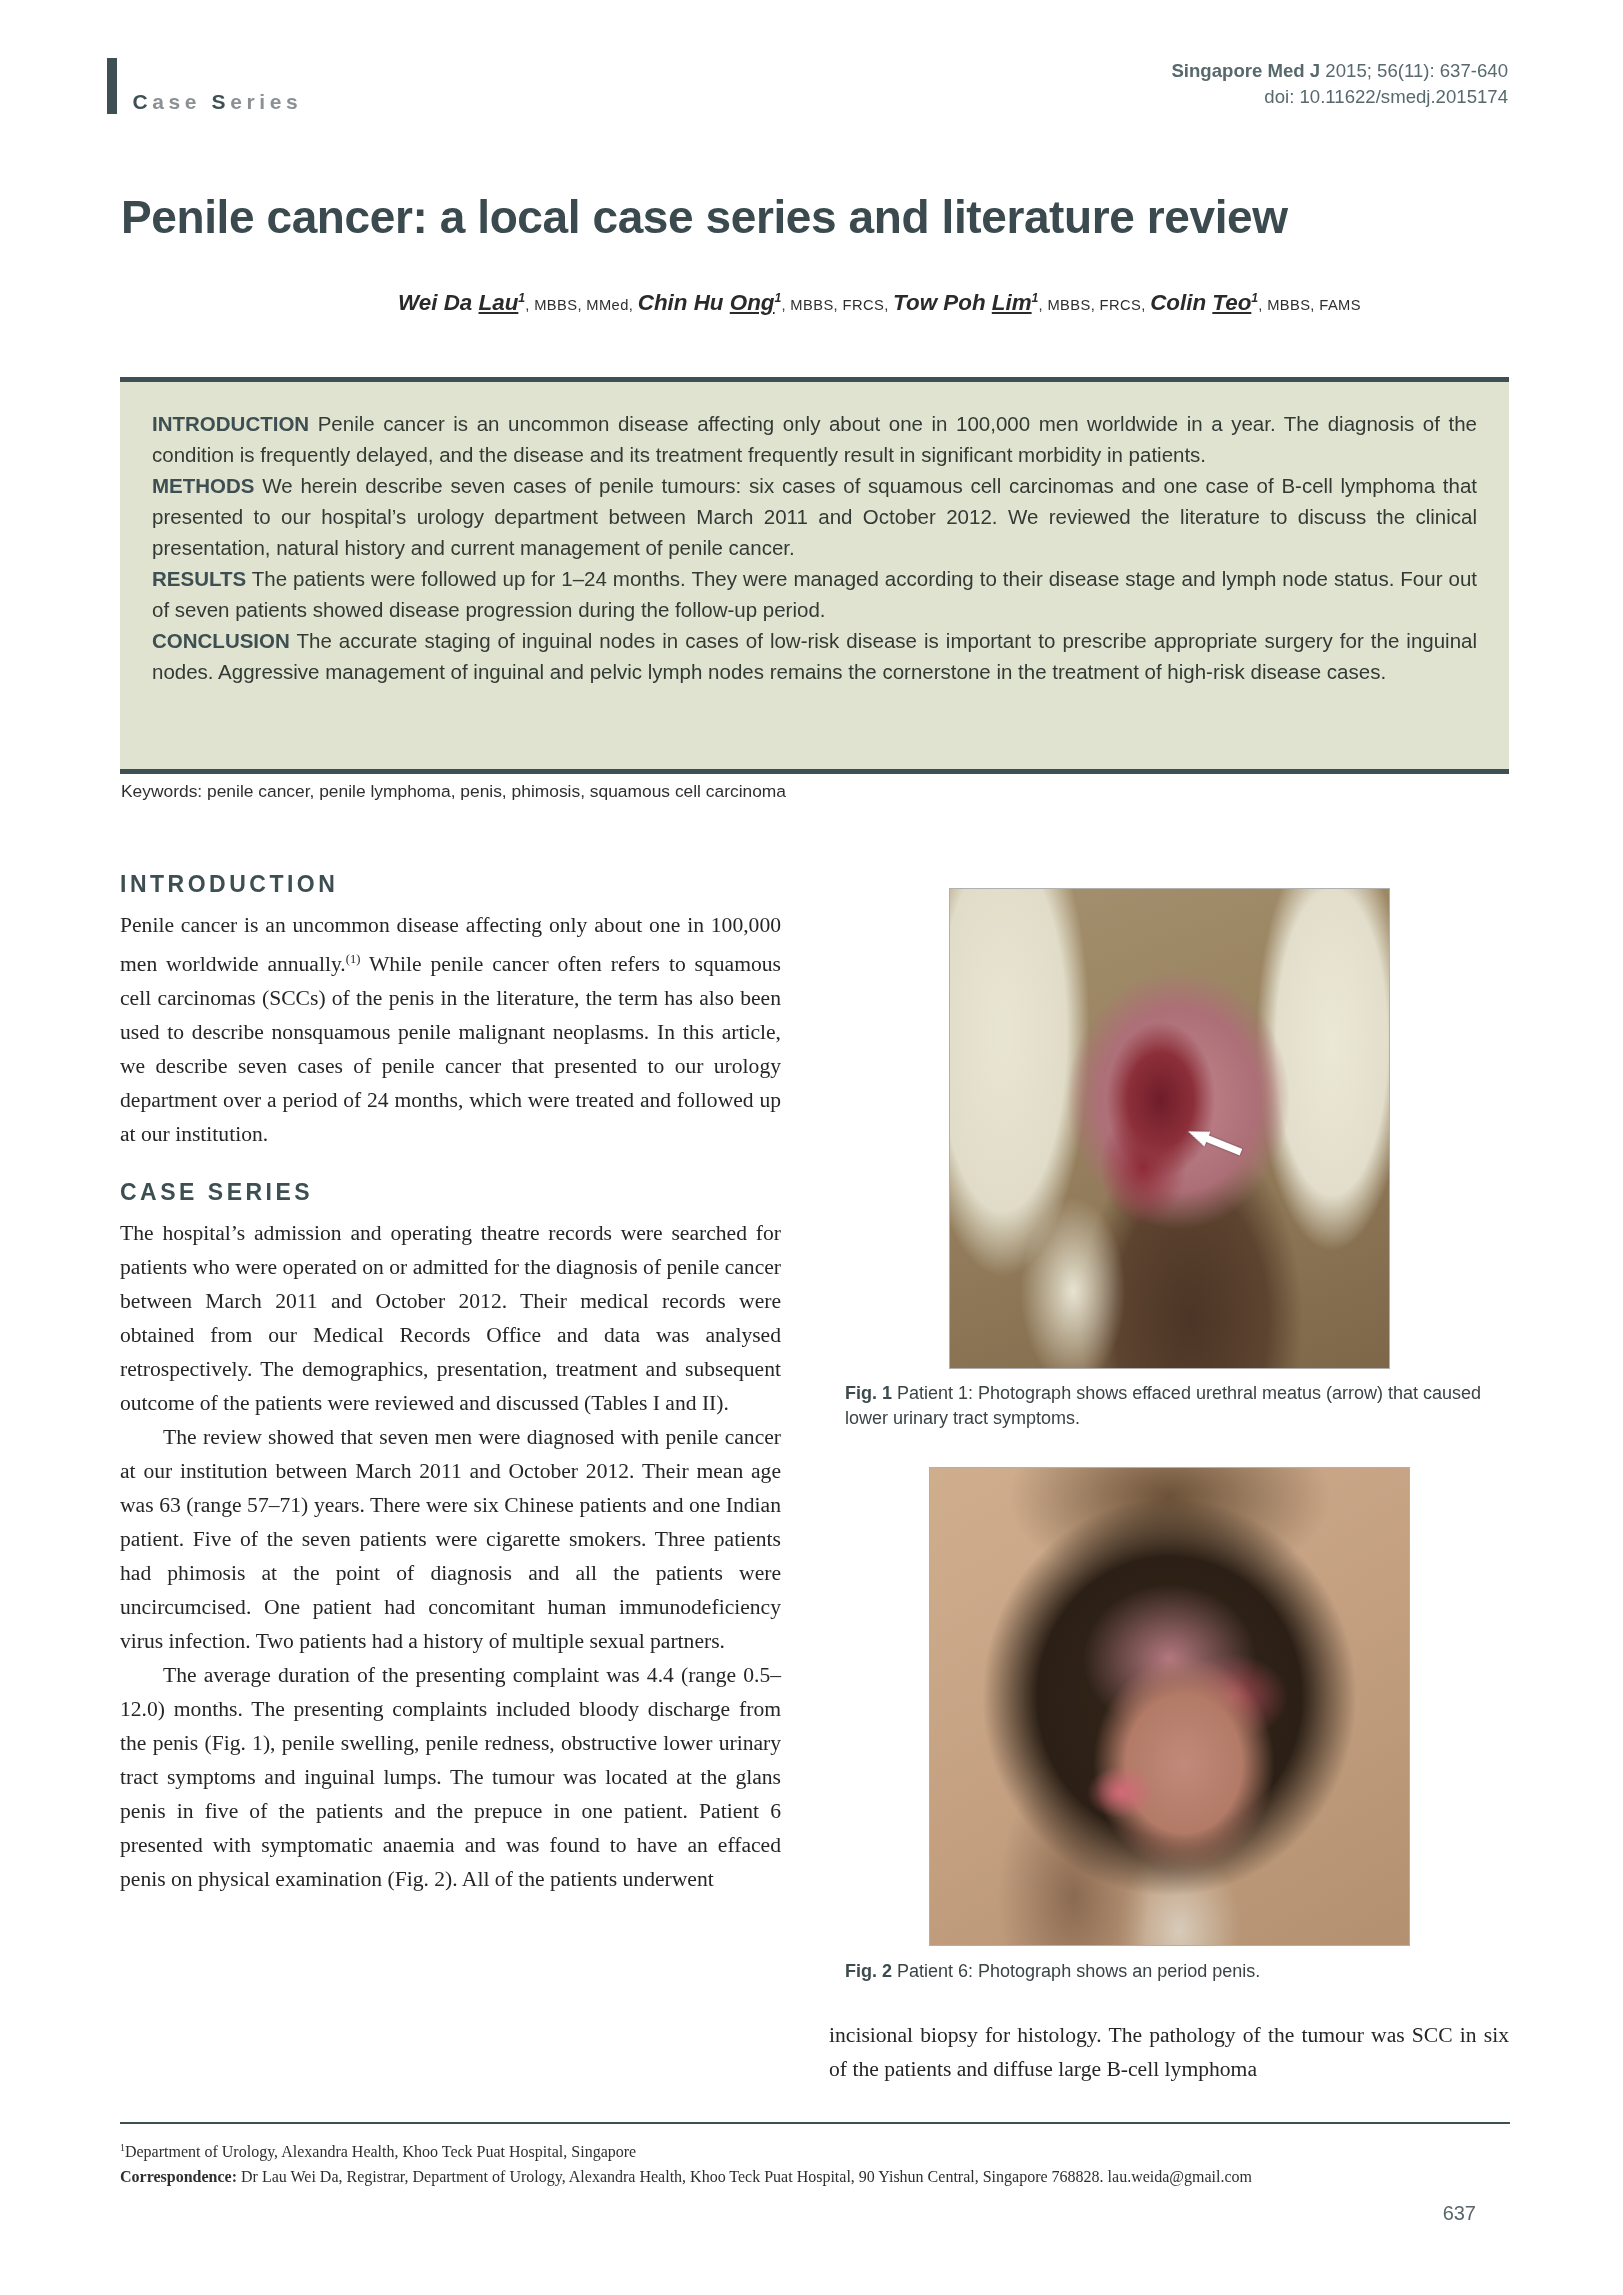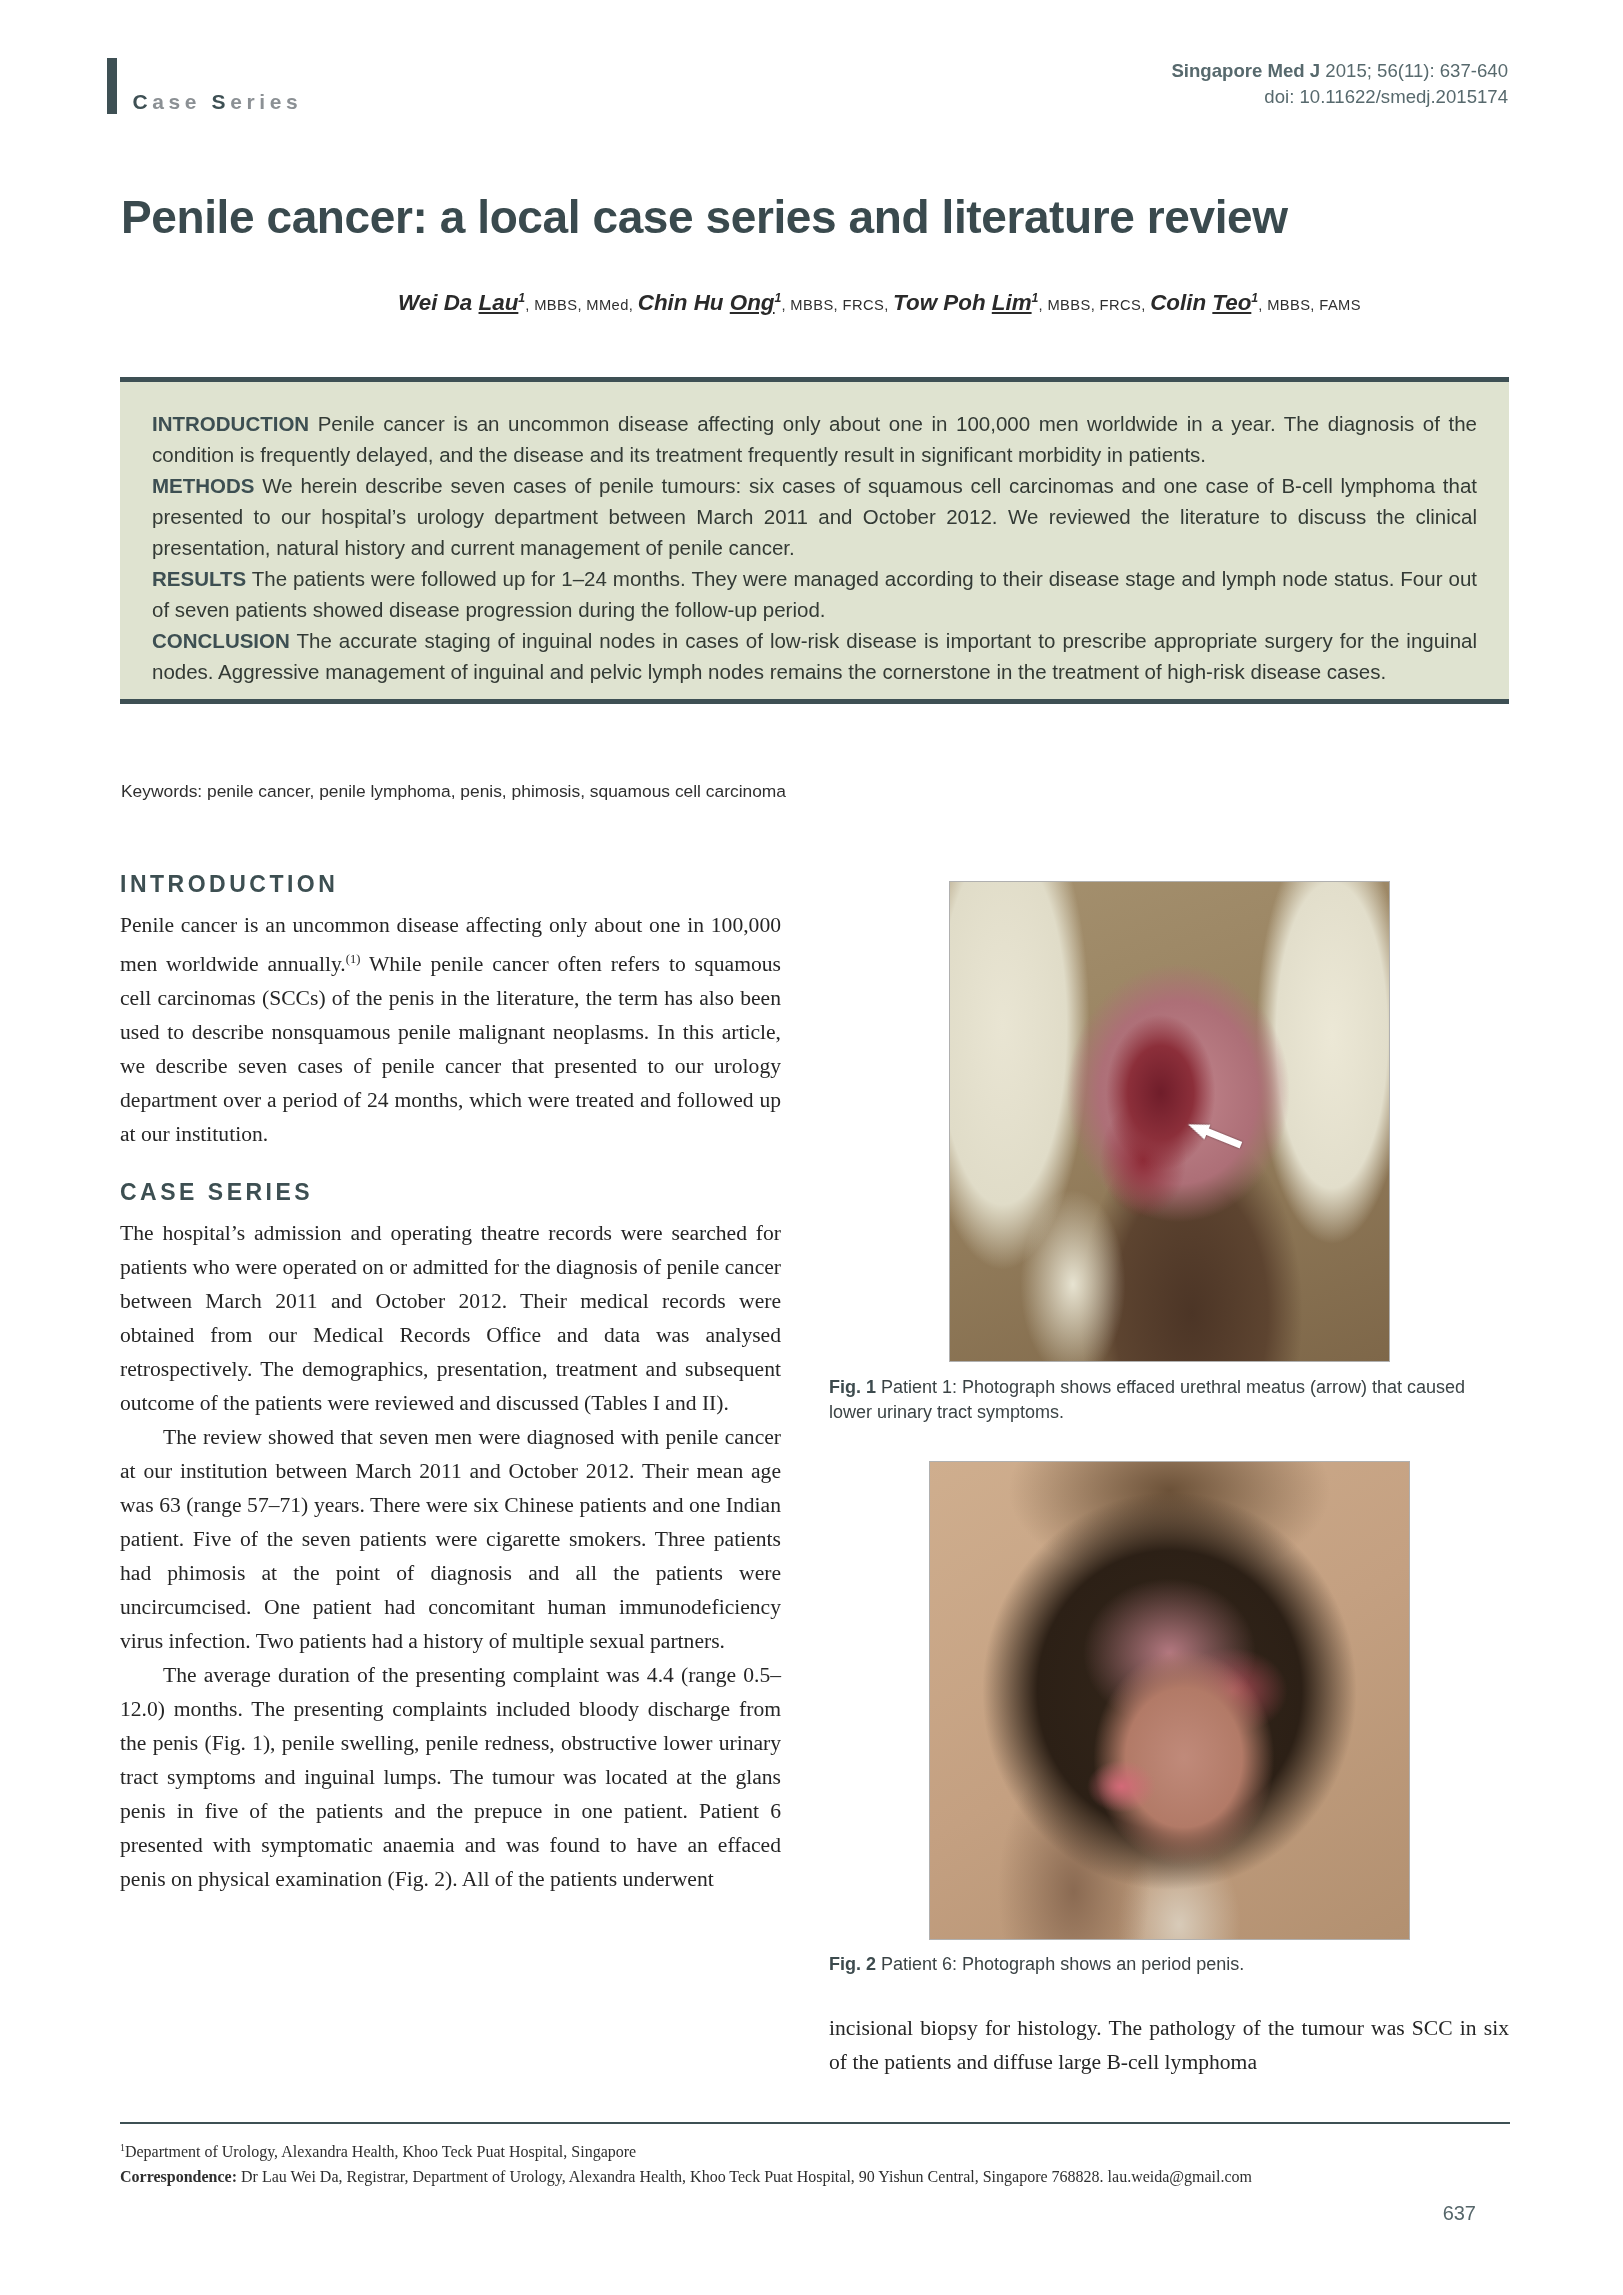--- a/index.html
+++ b/index.html
@@ -50,21 +50,21 @@
     font-family:"Liberation Sans", sans-serif;
     font-size:22.4px; color:#2a2a2a; line-height:1.3;
   }
   .author-name{font-style:italic; font-weight:bold;}
   .author-name .surname{text-decoration:underline;}
   .author-name sup{font-size:0.55em; font-style:italic;}
   .author-quals{font-size:14.7px; letter-spacing:0.4px; color:#2f2f2f;}
 
   
   .abstract-box{
-    position:absolute; top:377px; left:120px; width:1389px; height:327px;
+    position:absolute; top:377px; left:120px; width:1389px; height:397px;
     box-sizing:border-box;
     background:#dfe3d0;
     border-top:5.4px solid #3e5054;
     border-bottom:5.4px solid #3e5054;
     padding:26px 32px;
     font-family:"Liberation Sans", sans-serif;
     font-size:20.5px; line-height:31px; color:#333a35;
     text-align:justify;
   }
   .abstract-box p{margin:0;}
@@ -91,21 +91,21 @@
   }
   .section-heading.case{margin-top:29px;}
   .body-text{
     font-size:21.6px; line-height:34px; text-align:justify;
     margin:0; color:#262626;
   }
   .body-text sup{font-size:0.58em;}
   .indent{text-indent:43px;}
 
   
-  .figure-block{margin:0;}
+  .figure-block{margin:16px;}
   .photo{
     position:relative;
     border:1.5px solid #b0b0b0;
     box-sizing:border-box;
   }
   .photo1{
     width:441px; height:481px; margin:9.3px auto 0 auto;
     background:
       radial-gradient(ellipse 73px 104px at 48% 44%, #6f1d2a 0%, #8c2f3a 45%, rgba(140,47,58,0) 75%),
       radial-gradient(ellipse 54px 73px at 44% 58%, #8e2a36 0%, rgba(146,44,56,0) 80%),

